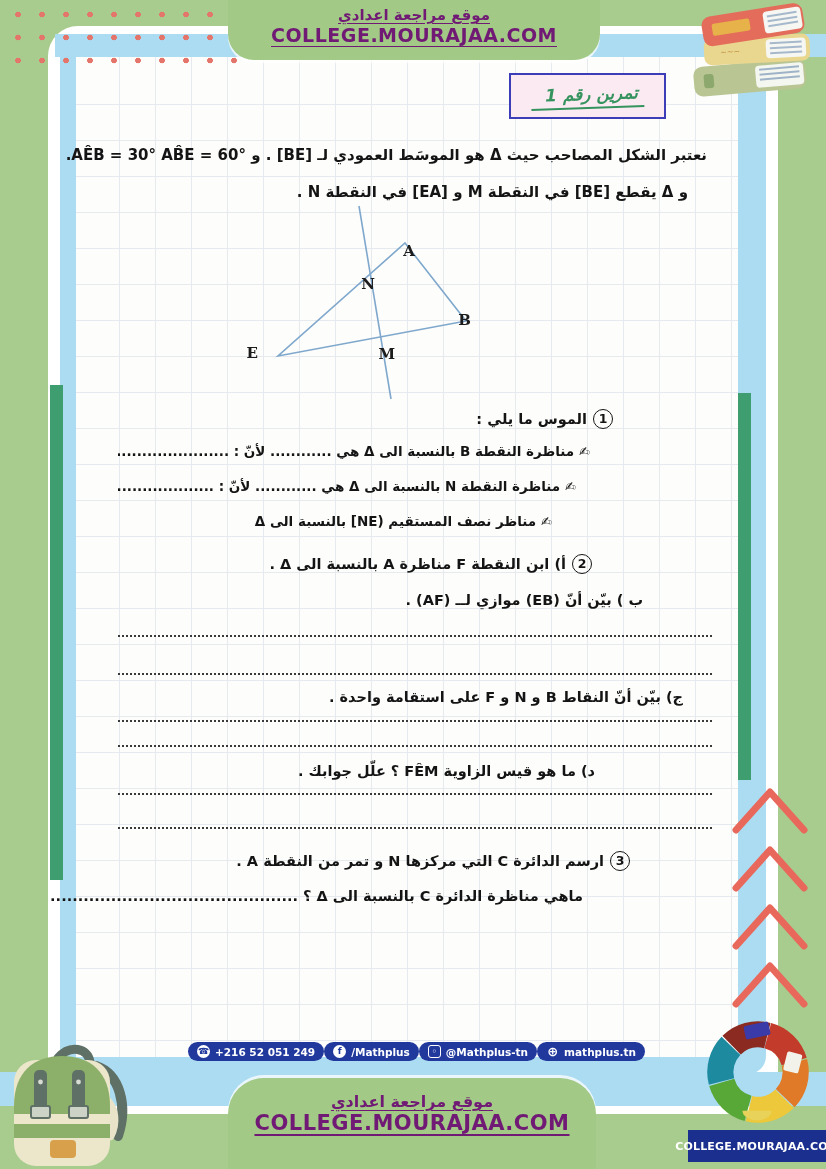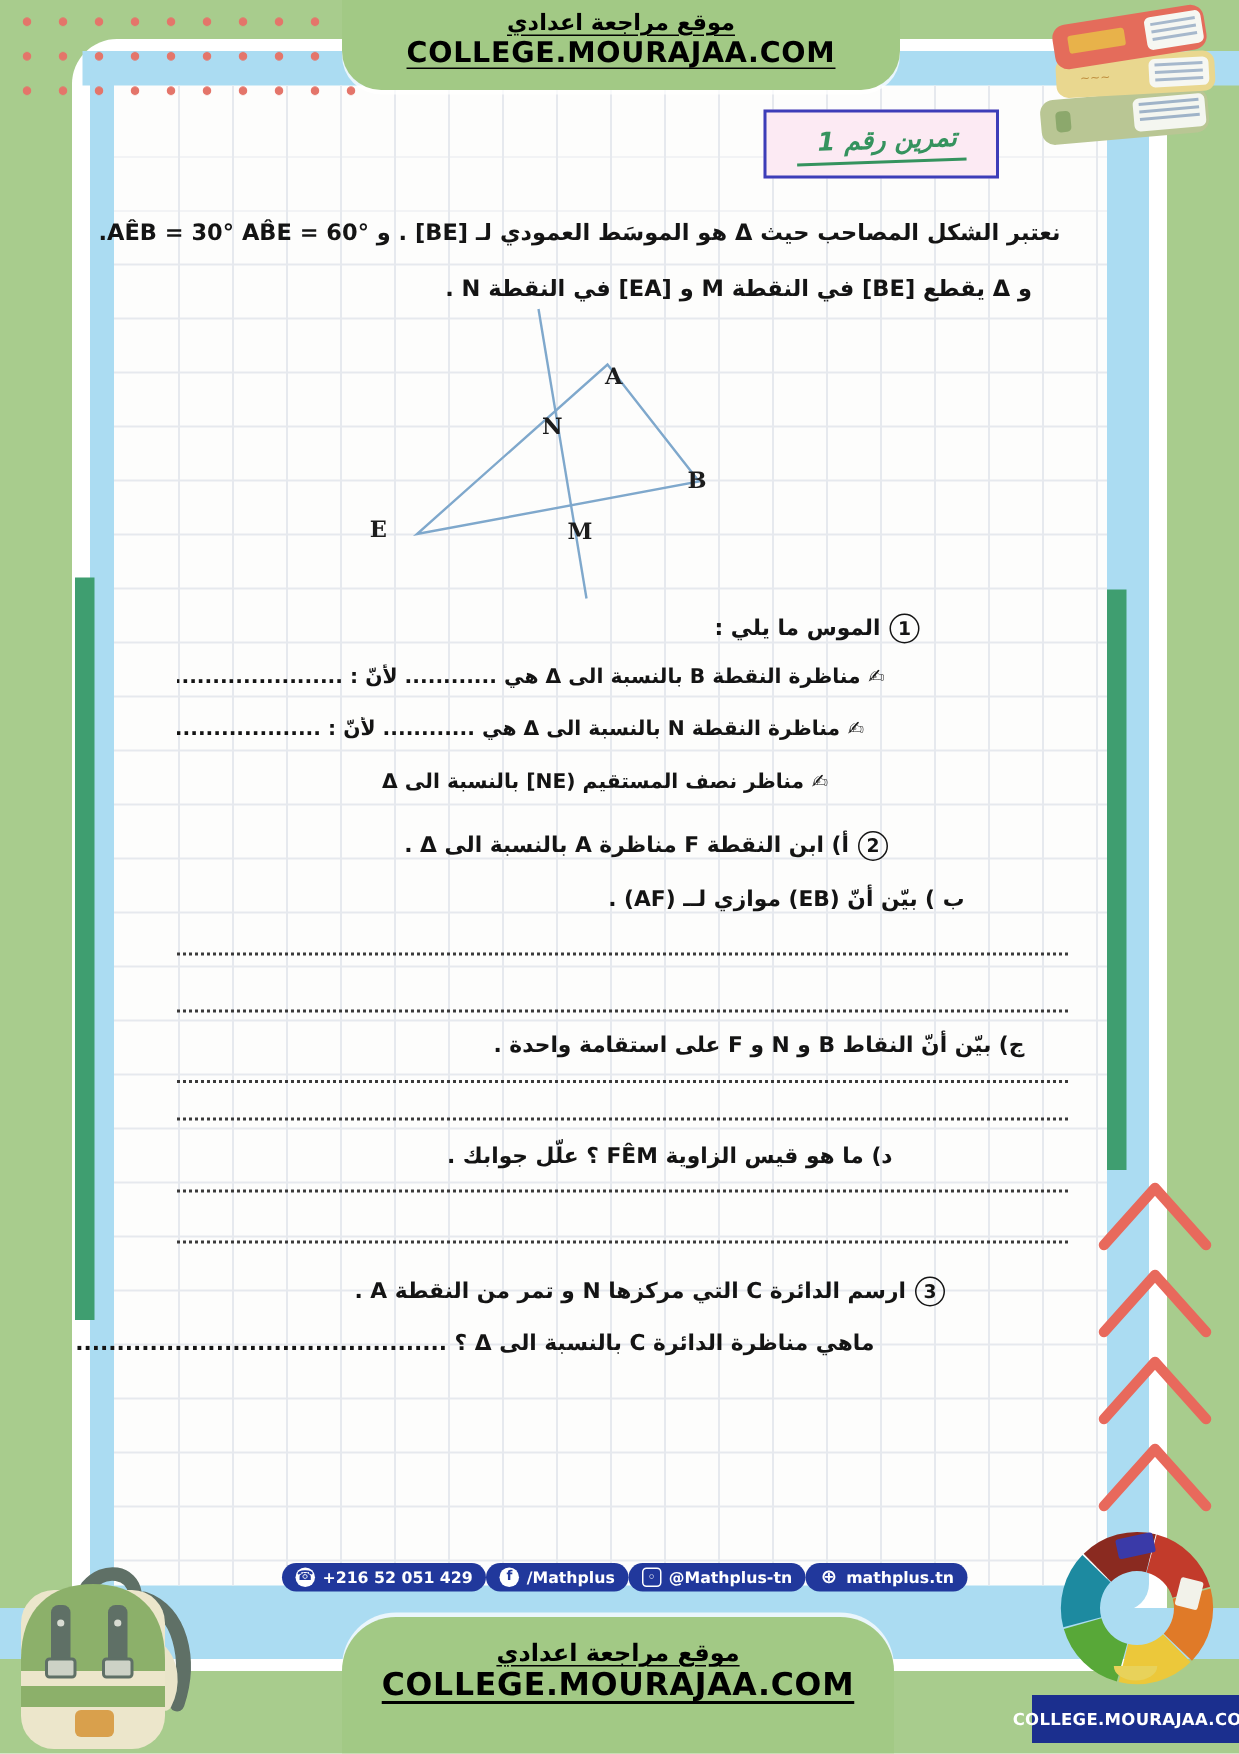--- a/index.html
+++ b/index.html
@@ -18,21 +18,21 @@
   .paper{position:absolute;left:76px;top:57px;width:662px;height:1000px;background:#fdfdfc;
          background-image:
            repeating-linear-gradient(to right,transparent 0 35px,#e6e9ee 35px 36px),
            repeating-linear-gradient(to bottom,transparent 0 35px,#e6e9ee 35px 36px);
          background-position:8px 12px;}
   .dots{position:absolute;left:0;top:0;width:240px;height:66px;
         background-image:radial-gradient(circle,#e4756a 2.6px,rgba(0,0,0,0) 3.1px);
         background-size:24px 23px;background-position:6px 3px;}
 
   
-  .banner{position:absolute;text-align:center;color:#000000;background:#a2c985;}
+  .banner{position:absolute;text-align:center;color:#701a75;background:#a2c985;}
   .banner-top{left:228px;top:0;width:372px;height:60px;border-radius:0 0 26px 26px;
               box-shadow:0 3px 0 0 rgba(255,255,255,.75);padding-top:6px;box-sizing:border-box;}
   .banner-bottom{left:228px;top:1078px;width:368px;height:91px;border-radius:36px 36px 0 0;
               box-shadow:0 -3px 0 0 rgba(255,255,255,.75);padding-top:14px;box-sizing:border-box;}
   .banner .ar{font-size:15px;font-weight:bold;text-decoration:underline;text-underline-offset:3px;}
   .banner .dom{font-size:19px;font-weight:bold;letter-spacing:.5px;text-decoration:underline;text-underline-offset:4px;}
   .banner-bottom .ar{font-size:16px;}
   .banner-bottom .dom{font-size:21px;}
 
   
@@ -187,21 +187,21 @@
       <path d="M4 52 L38 14 L72 52"></path>
       <path d="M4 110 L38 72 L72 110"></path>
       <path d="M4 168 L38 130 L72 168"></path>
       <path d="M4 226 L38 188 L72 226"></path>
     </g>
   </svg>
 
   <div class="pills">
     <div class="pill">
       <span class="picon">☎</span>
-      <span>+216 52 051 429</span>
+      <span>+216 52 051 249</span>
     </div>
     <div class="pill">
       <span class="picon">f</span>
       <span>/Mathplus</span>
     </div>
     <div class="pill">
       <span class="picon outline">◦</span>
       <span>@Mathplus-tn</span>
     </div>
     <div class="pill">

